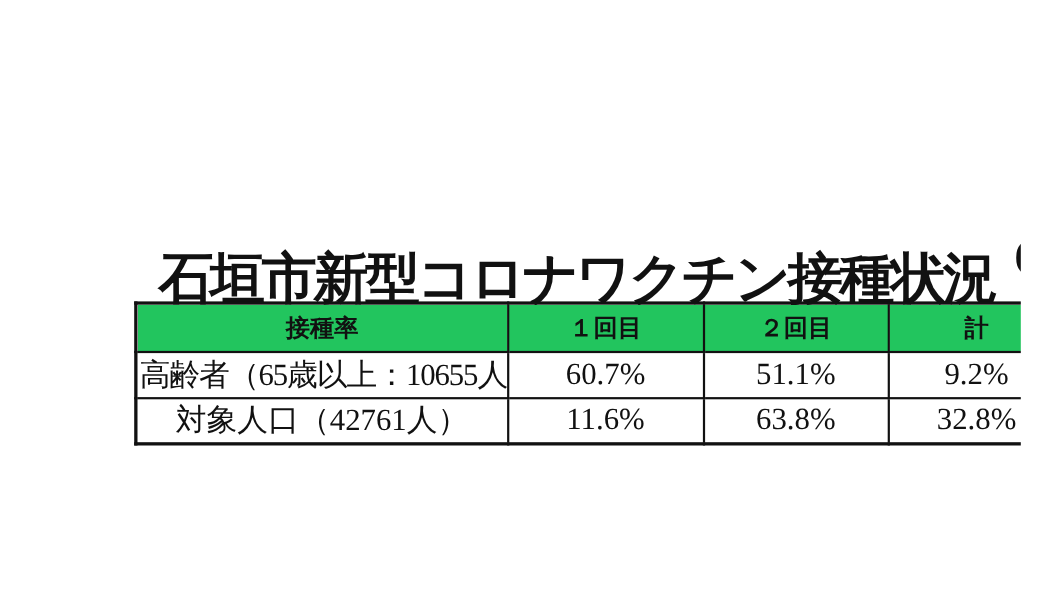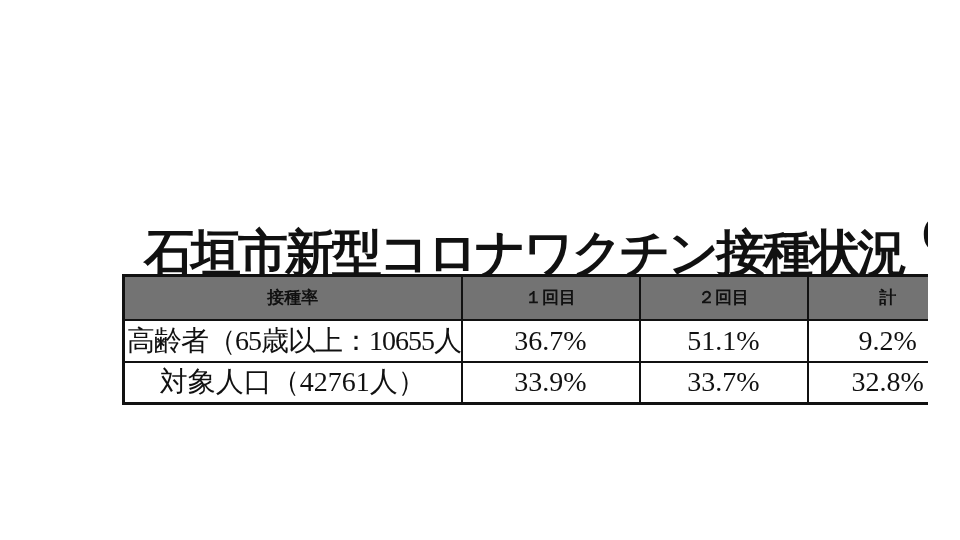--- a/index.html
+++ b/index.html
@@ -48,25 +48,25 @@
     border-collapse: collapse;
     table-layout: fixed;
     border: 3px solid #111111;
   }
   .vax-table th, .vax-table td {
     border: 2px solid #111111;
     overflow: hidden;
     white-space: nowrap;
   }
   .vax-table thead th {
-    background: #737373;
+    background: #22c55e;
     height: 44px;
     font-family: "Liberation Sans", sans-serif;
     font-weight: 600;
-    font-size: 17px;
+    font-size: 22px;
     vertical-align: middle;
   }
   .vax-table tbody td {
     background: #ffffff;
     height: 42px;
     font-family: "Liberation Serif", serif;
     font-weight: normal;
     font-size: 28px;
     text-align: center;
     vertical-align: middle;
@@ -103,26 +103,26 @@
       <tr>
         <th>接種率</th>
         <th>１回目</th>
         <th>２回目</th>
         <th>計</th>
       </tr>
     </thead>
     <tbody>
       <tr class="align-left">
         <td class="row-label">高齢者（65歳以上：10655人）</td>
-        <td>36.7%</td>
+        <td>60.7%</td>
         <td>51.1%</td>
         <td>9.2%</td>
       </tr>
       <tr>
         <td class="row-label">対象人口（42761人）</td>
-        <td>33.9%</td>
-        <td>33.7%</td>
+        <td>11.6%</td>
+        <td>63.8%</td>
         <td>32.8%</td>
       </tr>
     </tbody>
   </table>
 
 </div>
 
 </body></html>

